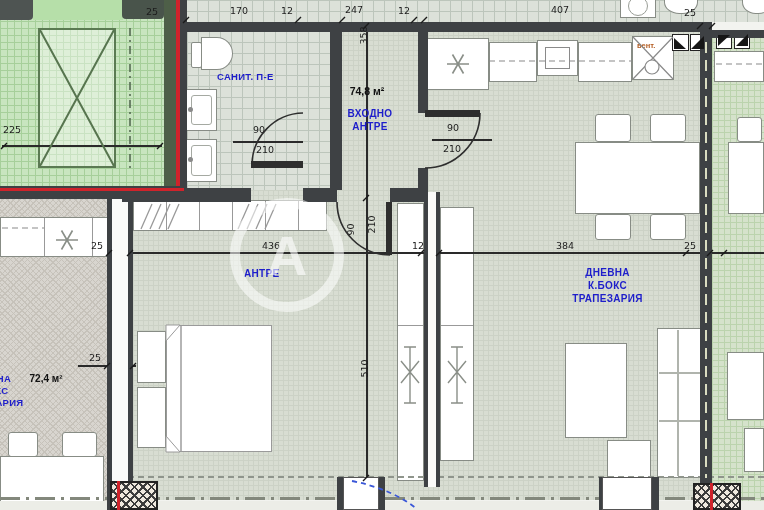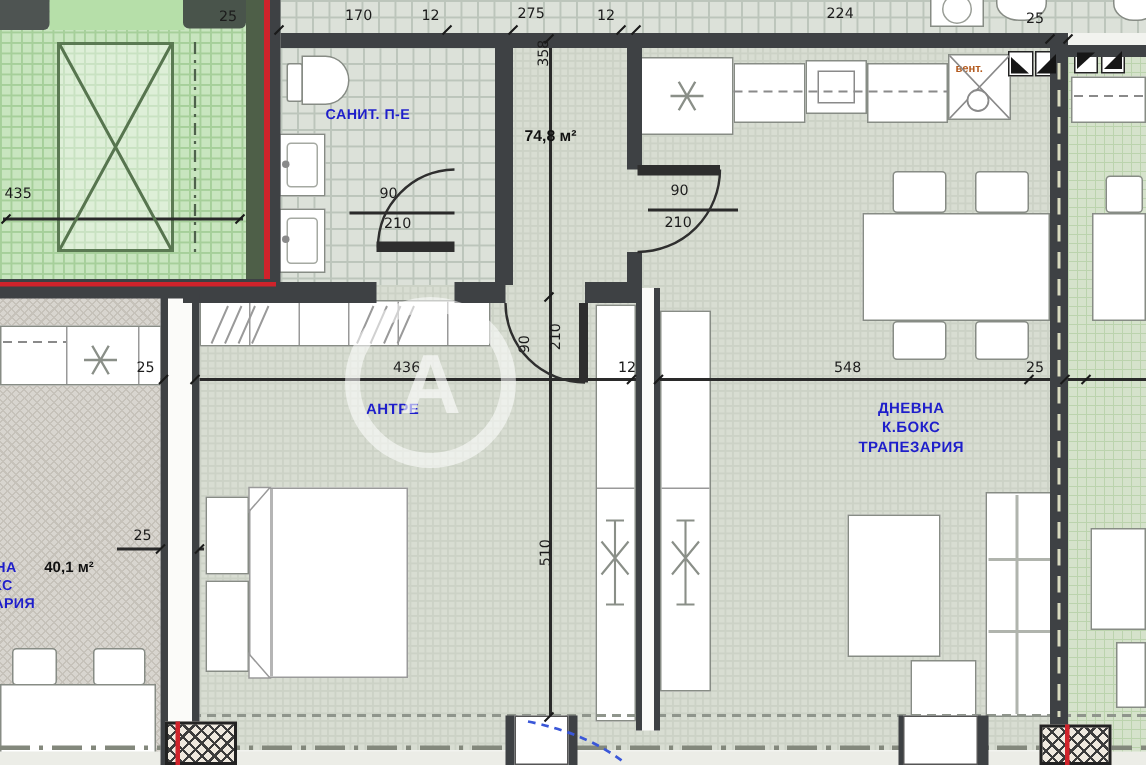--- a/index.html
+++ b/index.html
@@ -145,44 +145,48 @@
   <div class="dimline" style="left:2px;top:145px;width:160px;height:2px"></div>
   <div class="dimline" style="left:107px;top:252px;width:657px;height:1.5px"></div>
   <div class="dimline" style="left:366px;top:25px;width:1.5px;height:457px"></div>
   <div class="dimline" style="left:78px;top:365px;width:58px;height:1.5px"></div>
   <div class="dimline" style="left:233px;top:141px;width:70px;height:1.5px"></div>
   <div class="dimline" style="left:432px;top:139px;width:60px;height:1.5px"></div>
 
   <div class="dim" style="left:146px;top:6px">25</div>
   <div class="dim" style="left:230px;top:5px">170</div>
   <div class="dim" style="left:281px;top:5px">12</div>
-  <div class="dim" style="left:345px;top:4px">275</div>
+  <div class="dim" style="left:345px;top:4px">247</div>
   <div class="dim" style="left:398px;top:5px">12</div>
-  <div class="dim" style="left:551px;top:4px">224</div>
+  <div class="dim" style="left:551px;top:4px">407</div>
   <div class="dim" style="left:684px;top:7px">25</div>
-  <div class="dim" style="left:3px;top:124px">435</div>
+  <div class="dim" style="left:3px;top:124px">225</div>
   <div class="dim vrot" style="left:348px;top:30px;width:30px">358</div>
   <div class="dim vrot" style="left:347px;top:363px;width:34px">510</div>
   <div class="dim" style="left:91px;top:240px">25</div>
   <div class="dim" style="left:262px;top:240px">436</div>
   <div class="dim" style="left:412px;top:240px">12</div>
-  <div class="dim" style="left:556px;top:240px">548</div>
+  <div class="dim" style="left:556px;top:240px">384</div>
   <div class="dim" style="left:684px;top:240px">25</div>
   <div class="dim" style="left:89px;top:352px">25</div>
   <div class="dim" style="left:253px;top:124px">90</div>
   <div class="dim" style="left:256px;top:144px">210</div>
   <div class="dim" style="left:447px;top:122px">90</div>
   <div class="dim" style="left:443px;top:143px">210</div>
   <div class="dim vrot" style="left:338px;top:224px;width:24px">90</div>
   <div class="dim vrot" style="left:356px;top:219px;width:30px">210</div>
 
   <div class="area-label" style="left:333px;top:85px;width:68px">74,8 м²</div>
-  <div class="area-label" style="left:17px;top:373px;width:58px;font-size:10px">40,1 м²</div>
+  <div class="area-label" style="left:17px;top:373px;width:58px;font-size:10px">72,4 м²</div>
 
   <div class="room" style="left:217px;top:71px;font-size:9.5px">САНИТ. П-Е</div>
+  <div class="room" style="left:332px;top:107px;width:76px;text-align:center;line-height:13px">
+    <div>ВХОДНО</div>
+    <div>АНТРЕ</div>
+  </div>
   <div class="room" style="left:244px;top:268px">АНТРЕ</div>
   <div class="room" style="left:545px;top:266px;width:125px;text-align:center;line-height:13px">
     <div>ДНЕВНА</div>
     <div>К.БОКС</div>
     <div>ТРАПЕЗАРИЯ</div>
   </div>
   <div class="room" style="left:-80px;top:373px;width:140px;text-align:center;line-height:12px;font-size:9.5px">
     <div>ДНЕВНА</div>
     <div>К.БОКС</div>
     <div>ТРАПЕЗАРИЯ</div>

